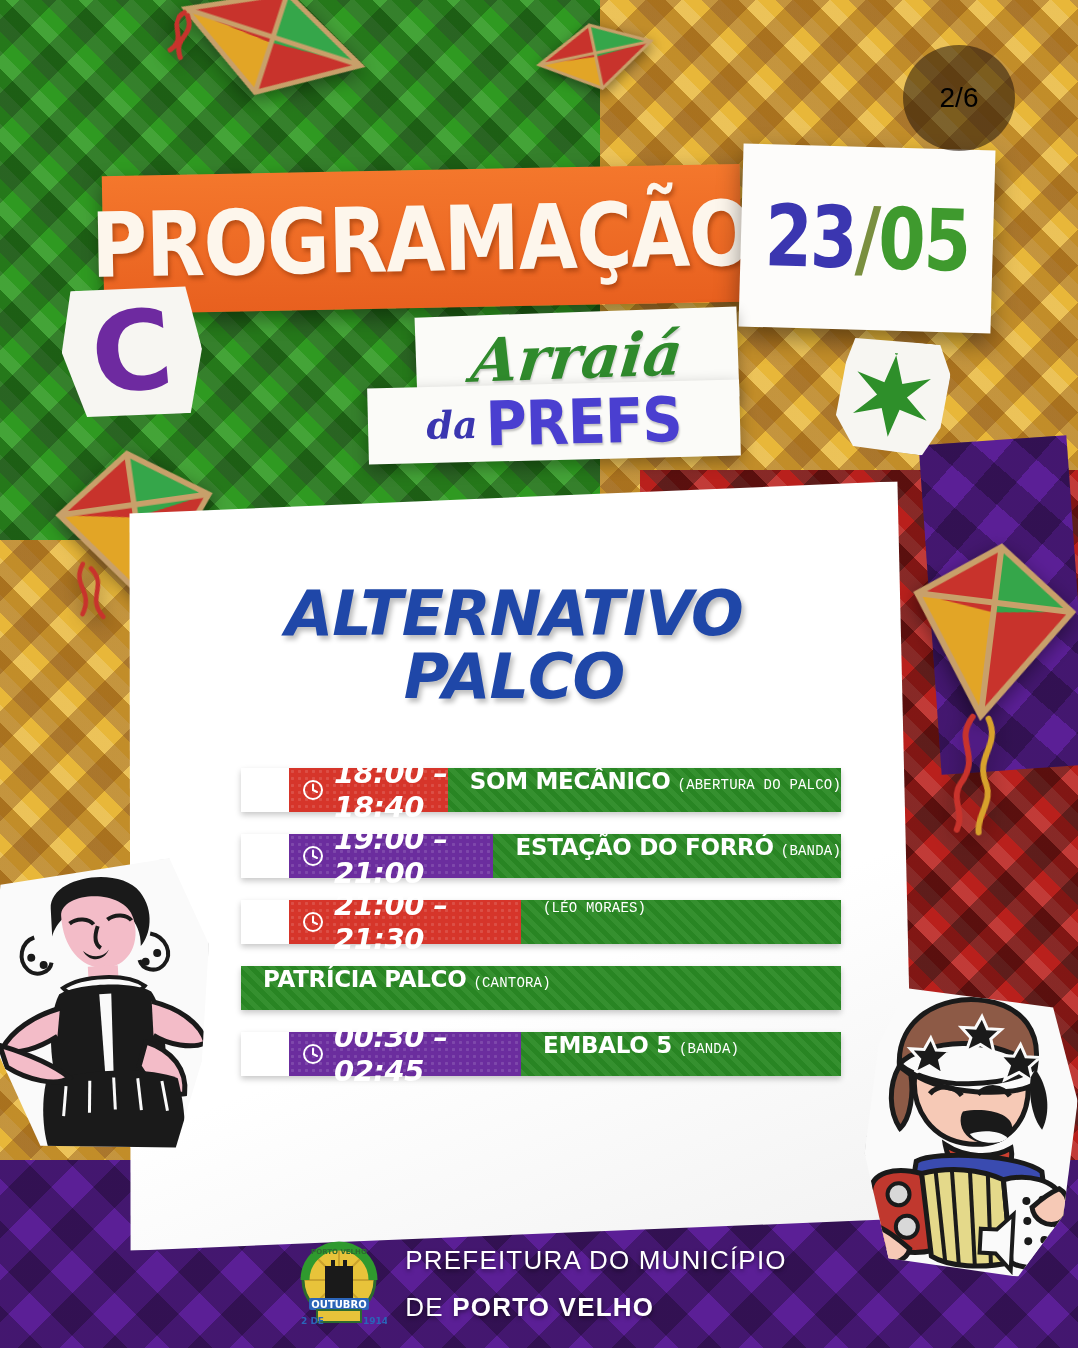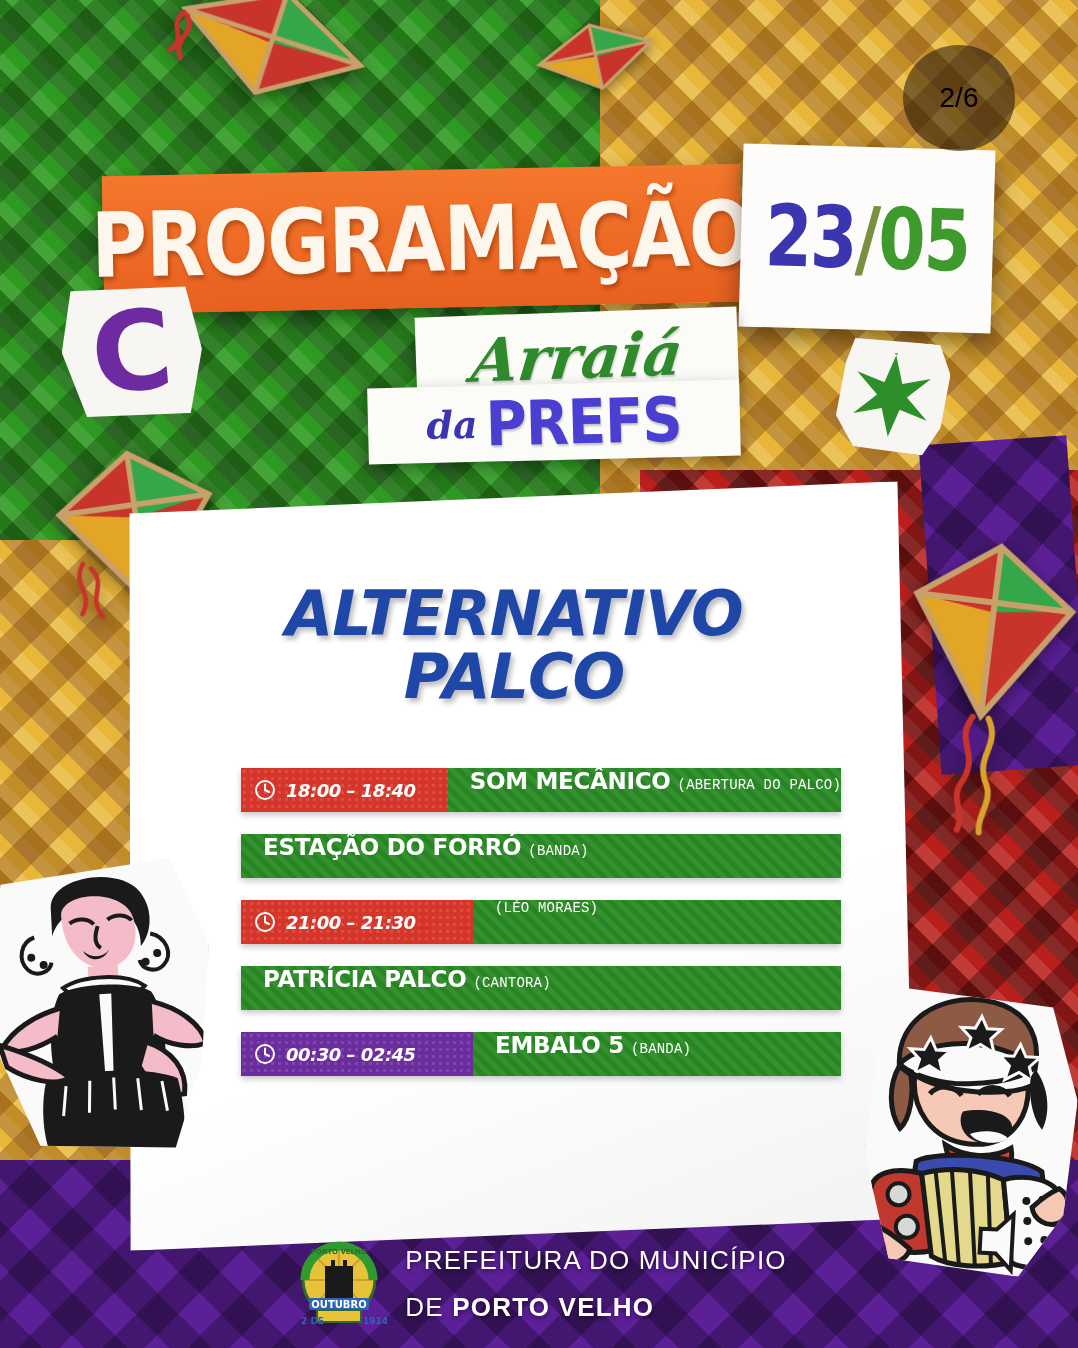--- a/index.html
+++ b/index.html
@@ -231,25 +231,26 @@
   .row .time {
     width: 232px;
     display: flex;
     align-items: center;
     gap: 10px;
     padding-left: 13px;
     color: #fff;
     font-family: "DejaVu Sans", sans-serif;
     font-weight: bold;
     font-style: italic;
-    font-size: 18px;
+    font-size: 29px;
     letter-spacing: -.5px;
     background-image:
       radial-gradient(rgba(255,255,255,.13) 1.4px, transparent 1.5px);
     background-size: 7px 7px;
+    margin-left: 48px;
   }
   .row.red    .time { background-color: #d6352a; }
   .row.purple .time { background-color: #6b2d9e; }
 
   .row .act {
     flex: 1;
     display: flex;
     align-items: baseline;
     gap: 7px;
     padding-left: 22px;
@@ -481,20 +482,28 @@
             <line x1="11" y1="11" x2="15" y2="13" stroke="#ffffff" stroke-width="2" stroke-linecap="round"></line>
           </svg>
           <span>18:00 – 18:40</span>
         </div>
         <div class="act">
           <span class="name">SOM MECÂNICO</span>
           <span class="note">(ABERTURA DO PALCO)</span>
         </div>
       </div>
       <div class="row purple">
+        <div class="time">
+          <svg class="clock-icon" width="22" height="22" viewBox="0 0 22 22">
+            <circle cx="11" cy="11" r="9" fill="none" stroke="#ffffff" stroke-width="2"></circle>
+            <line x1="11" y1="11" x2="11" y2="5.5" stroke="#ffffff" stroke-width="2" stroke-linecap="round"></line>
+            <line x1="11" y1="11" x2="15" y2="13" stroke="#ffffff" stroke-width="2" stroke-linecap="round"></line>
+          </svg>
+          <span>19:00 – 21:00</span>
+        </div>
         <div class="act">
           <span class="name">ESTAÇÃO DO FORRÓ</span>
           <span class="note">(BANDA)</span>
         </div>
       </div>
       <div class="row red">
         <div class="time">
           <svg class="clock-icon" width="22" height="22" viewBox="0 0 22 22">
             <circle cx="11" cy="11" r="9" fill="none" stroke="#ffffff" stroke-width="2"></circle>
             <line x1="11" y1="11" x2="11" y2="5.5" stroke="#ffffff" stroke-width="2" stroke-linecap="round"></line>

